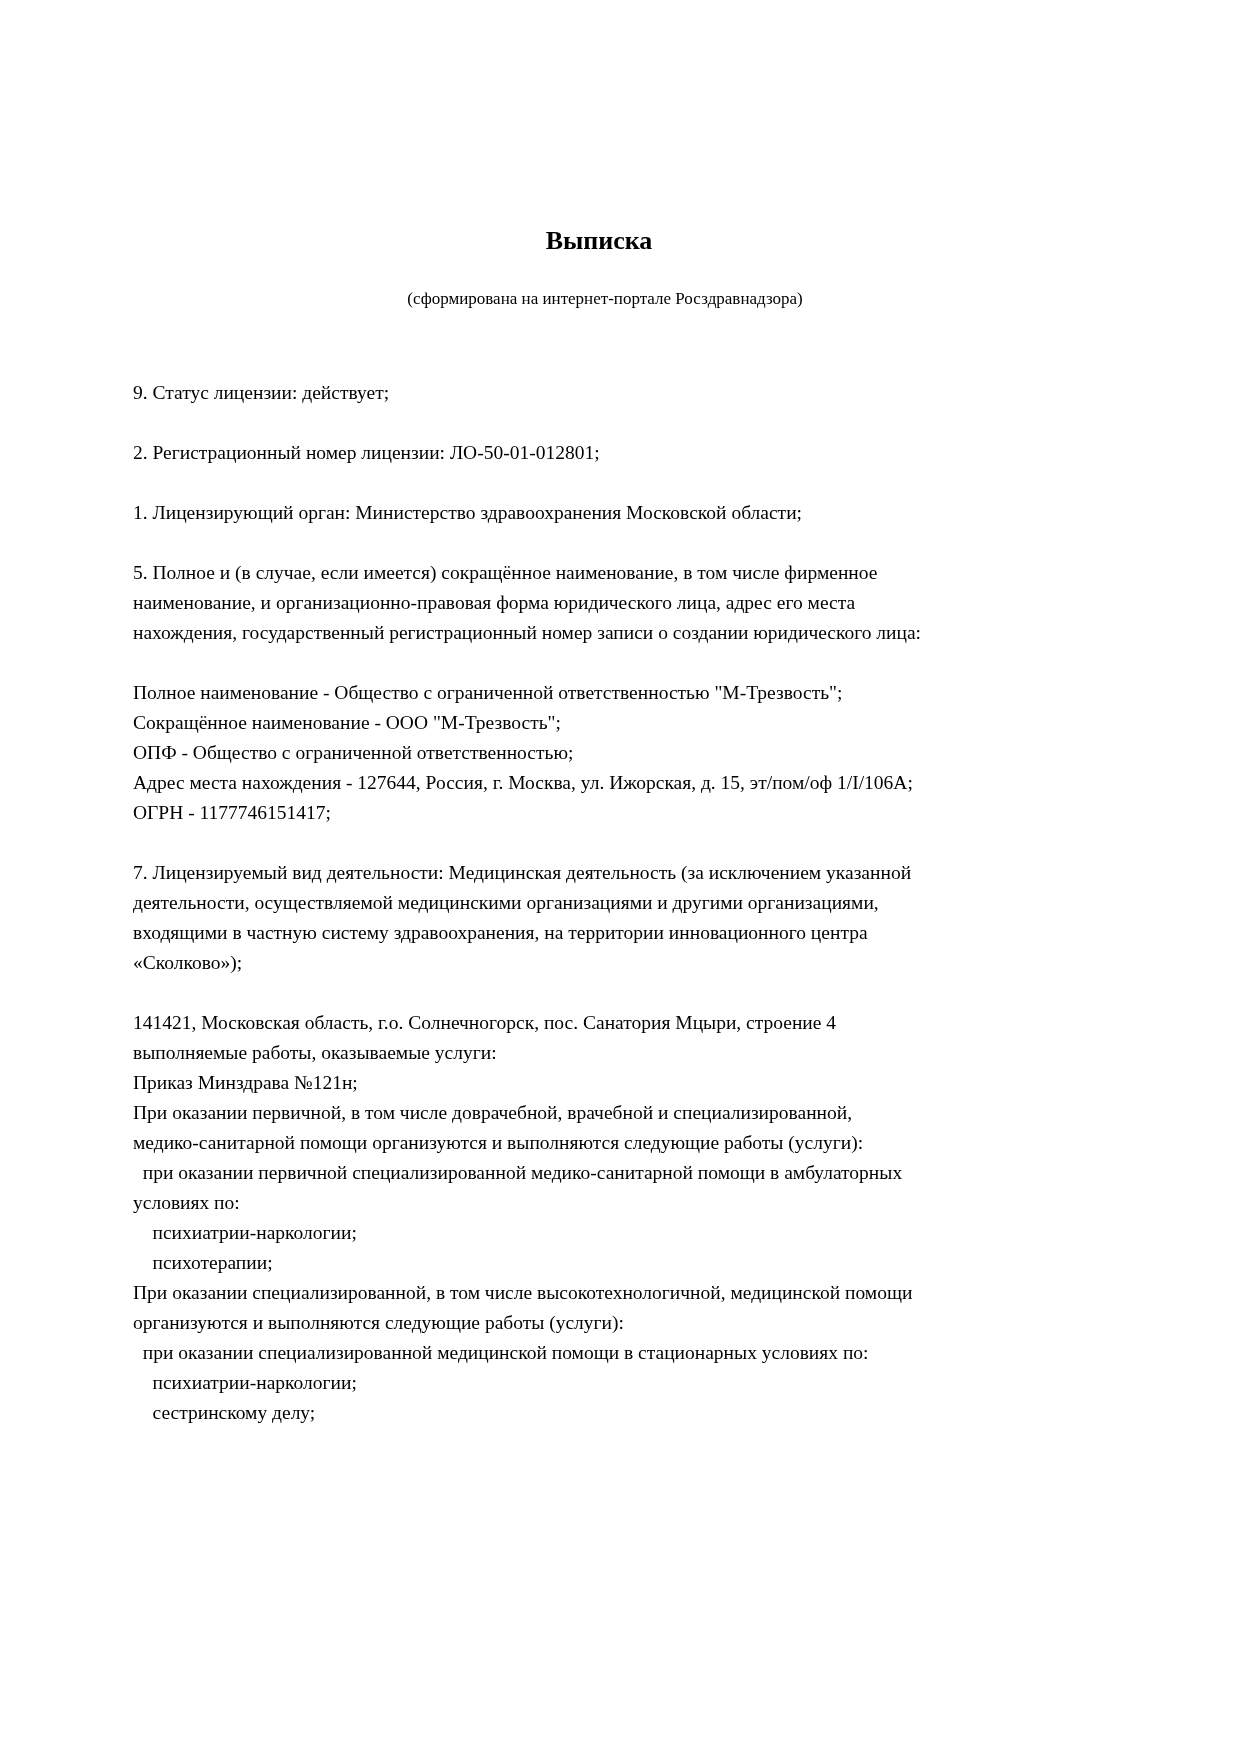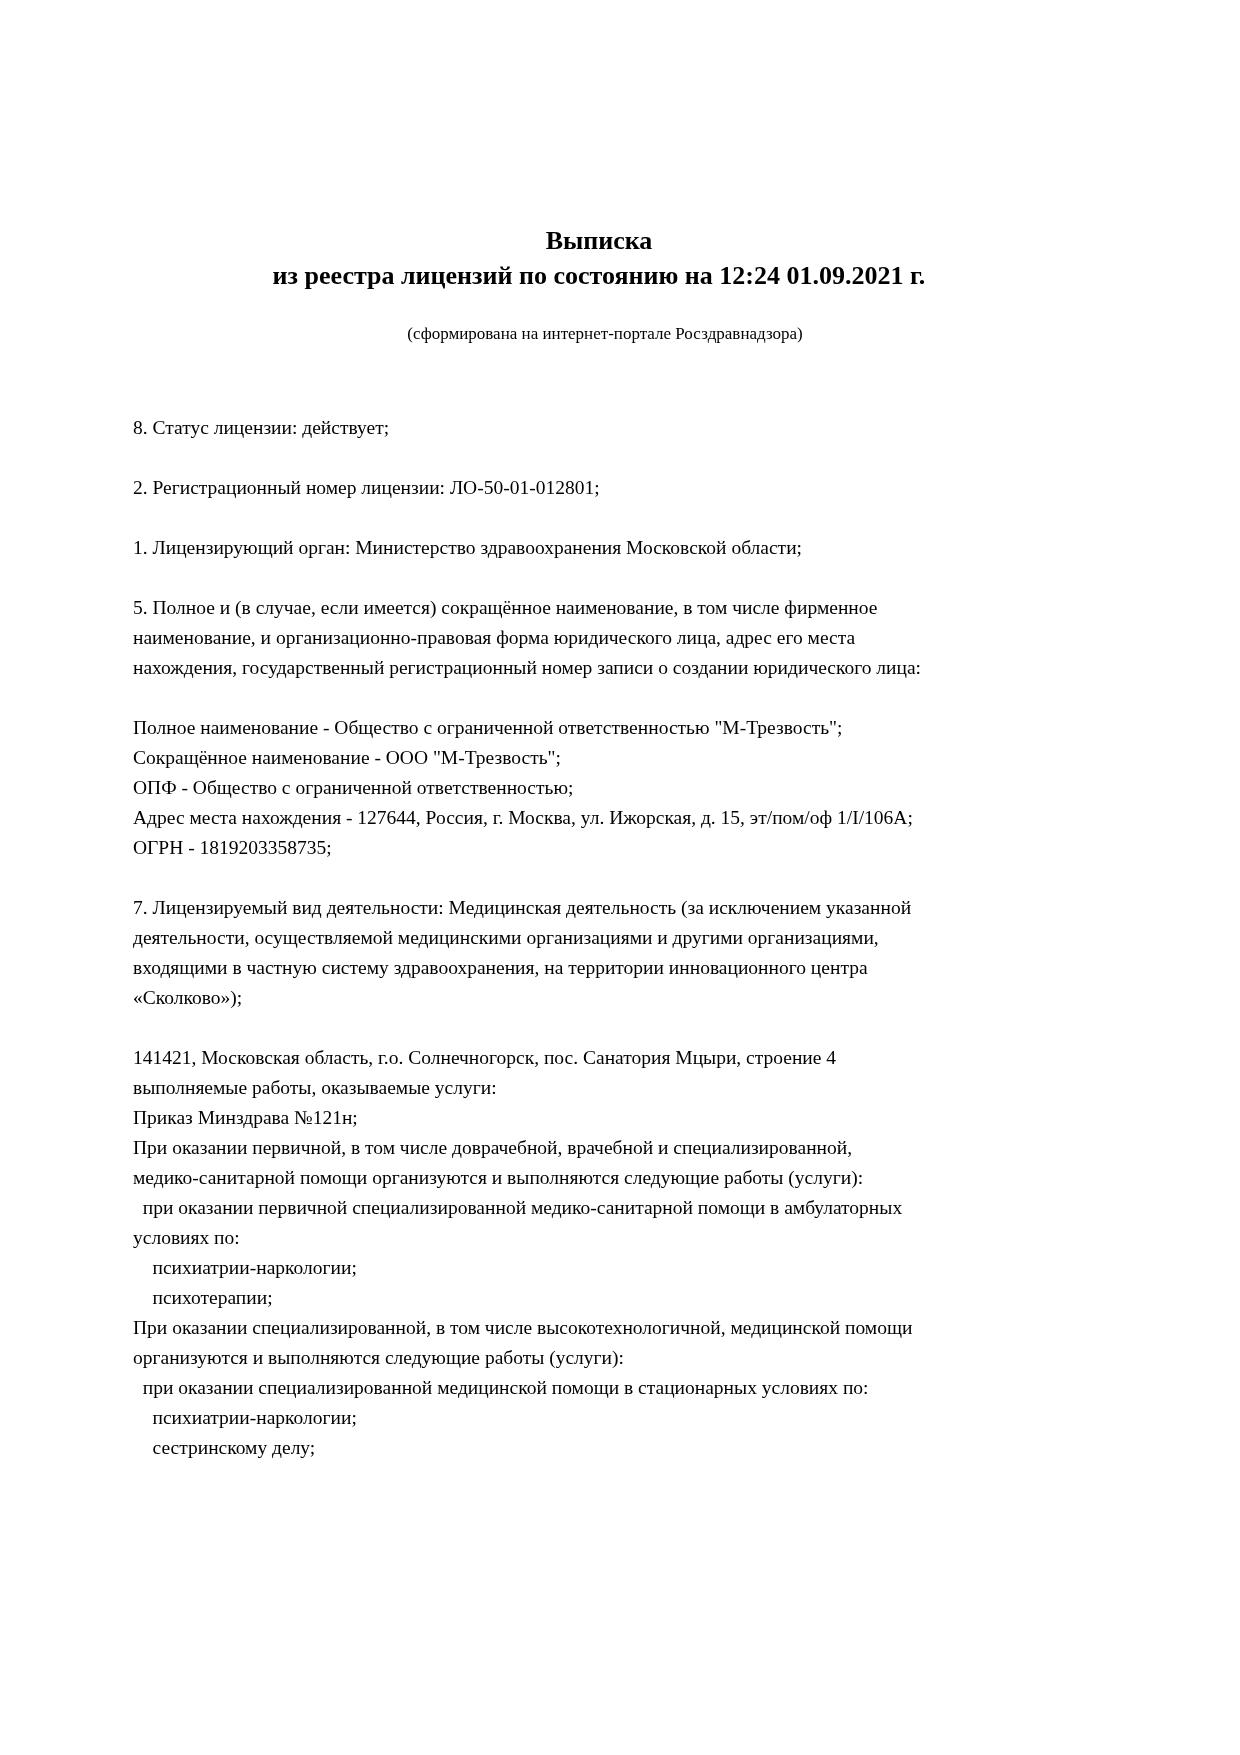--- a/index.html
+++ b/index.html
@@ -42,36 +42,36 @@
   .para {
     margin: 0 0 30px 0;
     white-space: pre-wrap;
   }
 </style>
 </head>
 <body>
 
 <div class="page">
 
-  <div class="title-block"><span>Выписка</span><br><span>из реестра лицензий по состоянию на 12:24 01.09.2021 г.</span></div>
+  <div class="title-block"><span>Выписка</span><br></div>
 
   <div class="subtitle">(сформирована на интернет-портале Росздравнадзора)</div>
 
   <div class="content">
-    <div class="para">8. Статус лицензии: действует;</div>
+    <div class="para">9. Статус лицензии: действует;</div>
     <div class="para">2. Регистрационный номер лицензии: ЛО-50-01-012801;</div>
     <div class="para">1. Лицензирующий орган: Министерство здравоохранения Московской области;</div>
     <div class="para">5. Полное и (в случае, если имеется) сокращённое наименование, в том числе фирменное
 наименование, и организационно-правовая форма юридического лица, адрес его места
 нахождения, государственный регистрационный номер записи о создании юридического лица:</div>
     <div class="para">Полное наименование - Общество с ограниченной ответственностью "М-Трезвость";
 Сокращённое наименование - ООО "М-Трезвость";
 ОПФ - Общество с ограниченной ответственностью;
 Адрес места нахождения - 127644, Россия, г. Москва, ул. Ижорская, д. 15, эт/пом/оф 1/I/106А;
-ОГРН - 1819203358735;</div>
+ОГРН - 1177746151417;</div>
     <div class="para">7. Лицензируемый вид деятельности: Медицинская деятельность (за исключением указанной
 деятельности, осуществляемой медицинскими организациями и другими организациями,
 входящими в частную систему здравоохранения, на территории инновационного центра
 «Сколково»);</div>
     <div class="para">141421, Московская область, г.о. Солнечногорск, пос. Санатория Мцыри, строение 4
 выполняемые работы, оказываемые услуги:
 Приказ Минздрава №121н;
 При оказании первичной, в том числе доврачебной, врачебной и специализированной,
 медико-санитарной помощи организуются и выполняются следующие работы (услуги):
   при оказании первичной специализированной медико-санитарной помощи в амбулаторных

